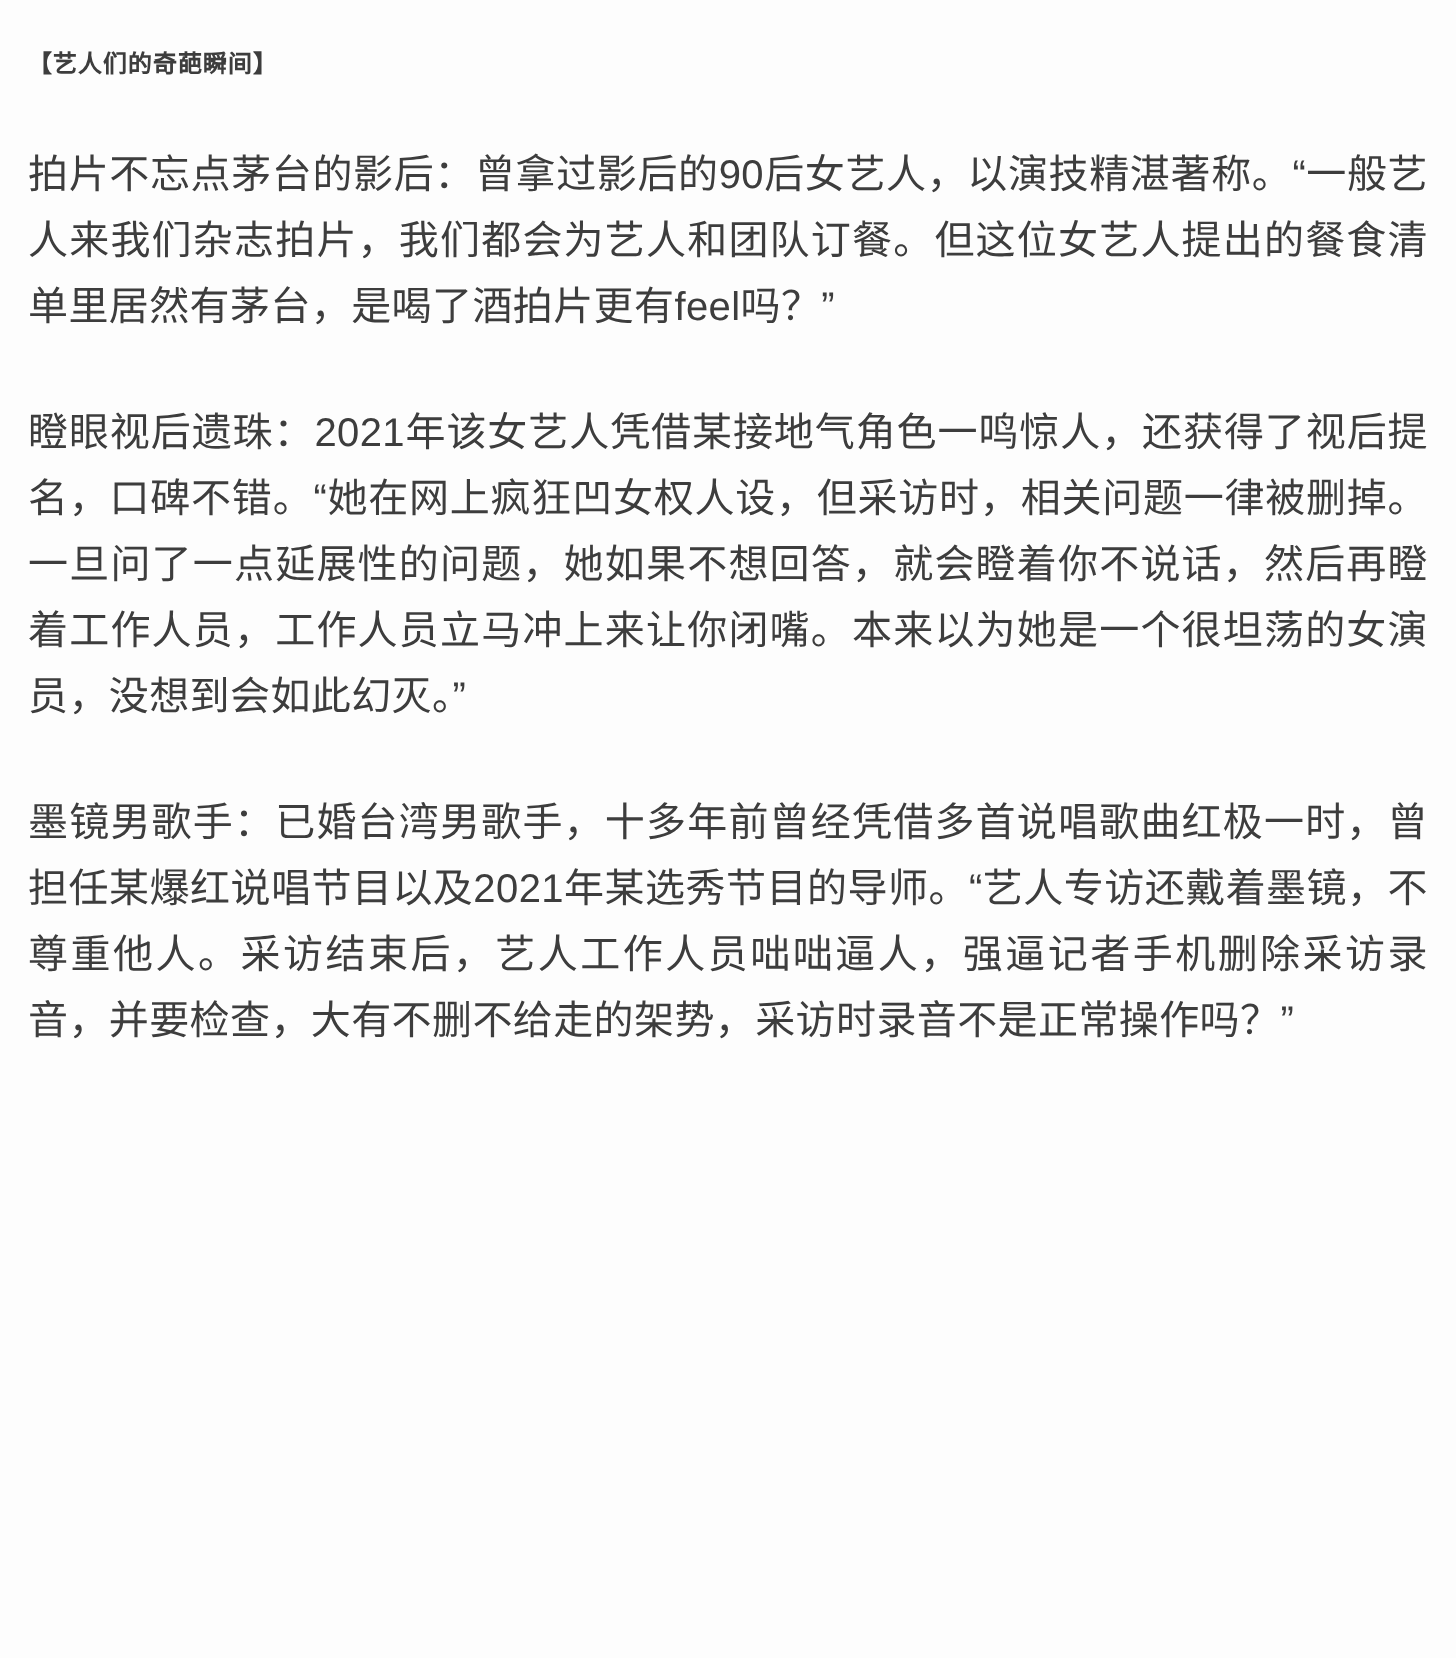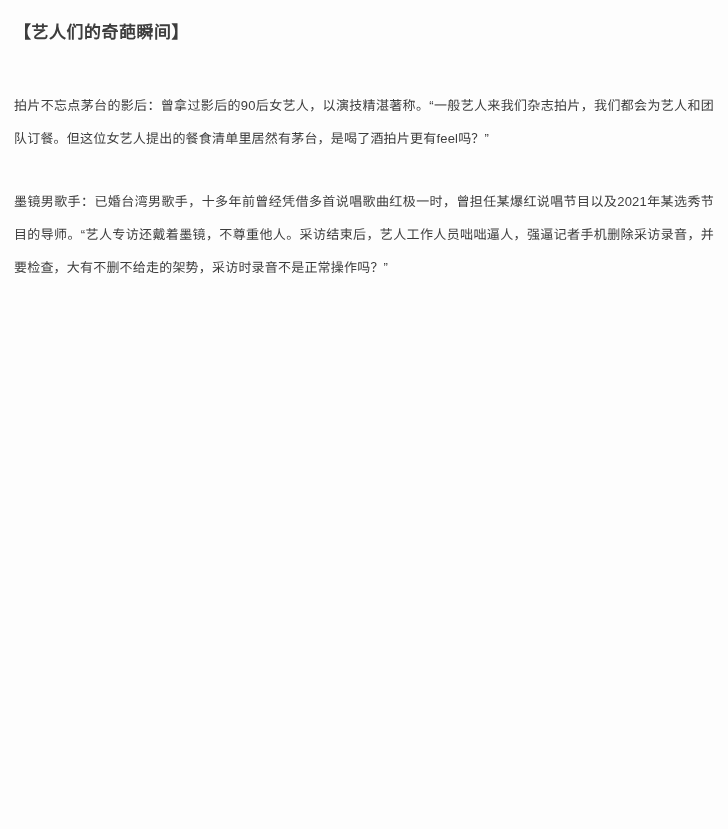--- a/index.html
+++ b/index.html
@@ -13,43 +13,44 @@
     font-family: "Liberation Sans", "DejaVu Sans", sans-serif;
   }
   .page {
     width: 728px;
     min-height: 829px;
     background: var(--bg-color);
     padding: 16px 14px 10px 14px;
     color: var(--text-color);
   }
   .article-title {
-    font-size: 17px;
+    font-size: 12px;
     font-weight: 700;
     line-height: 33px;
-    margin-bottom: 40px;
+    margin-bottom: 23px;
     letter-spacing: 0.5px;
   }
   .para {
-    font-size: 13px;
+    font-size: 20px;
     font-weight: 400;
     line-height: 33px;
     margin-bottom: 30px;
     text-align: justify;
     text-justify: inter-ideograph;
     word-break: break-all;
     letter-spacing: 0.2px;
   }
   .para:last-child { margin-bottom: 0; }
 </style>
 </head>
 <body>
 
 <div class="page">
   <h1 class="article-title">【艺人们的奇葩瞬间】</h1>
 
   <p class="para">拍片不忘点茅台的影后：曾拿过影后的90后女艺人，以演技精湛著称。“一般艺人来我们杂志拍片，我们都会为艺人和团队订餐。但这位女艺人提出的餐食清单里居然有茅台，是喝了酒拍片更有feel吗？”</p>
 
 
+  <p class="para">瞪眼视后遗珠：2021年该女艺人凭借某接地气角色一鸣惊人，还获得了视后提名，口碑不错。“她在网上疯狂凹女权人设，但采访时，相关问题一律被删掉。一旦问了一点延展性的问题，她如果不想回答，就会瞪着你不说话，然后再瞪着工作人员，工作人员立马冲上来让你闭嘴。本来以为她是一个很坦荡的女演员，没想到会如此幻灭。”</p>
 
 
   <p class="para">墨镜男歌手：已婚台湾男歌手，十多年前曾经凭借多首说唱歌曲红极一时，曾担任某爆红说唱节目以及2021年某选秀节目的导师。“艺人专访还戴着墨镜，不尊重他人。采访结束后，艺人工作人员咄咄逼人，强逼记者手机删除采访录音，并要检查，大有不删不给走的架势，采访时录音不是正常操作吗？”</p>
 </div>
 
 </body></html>

